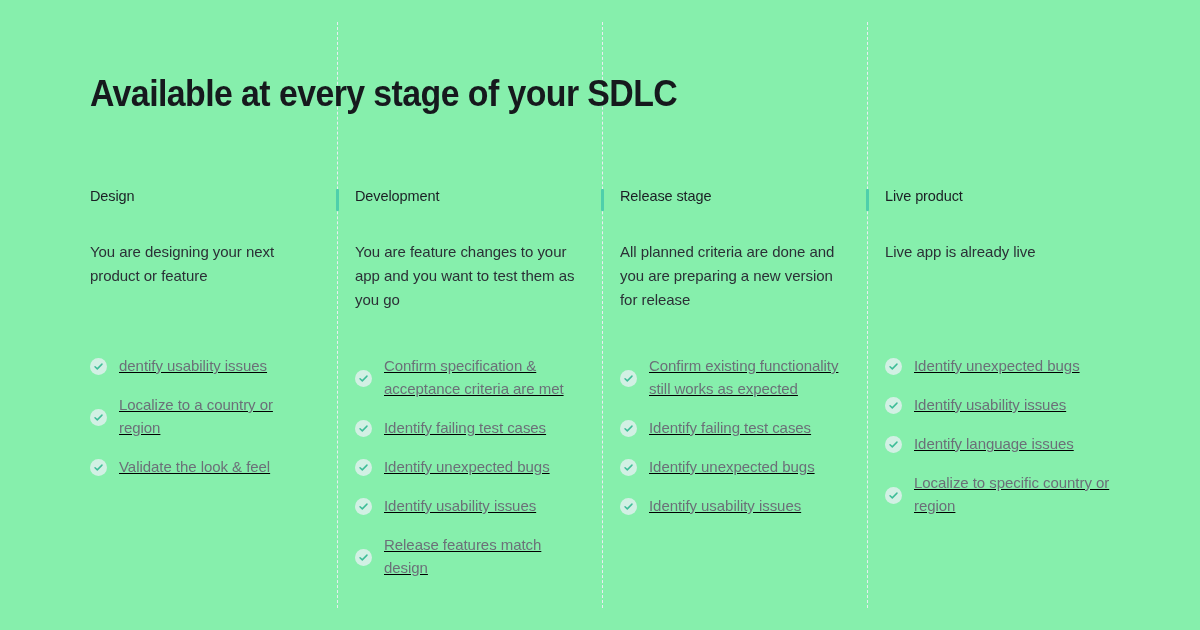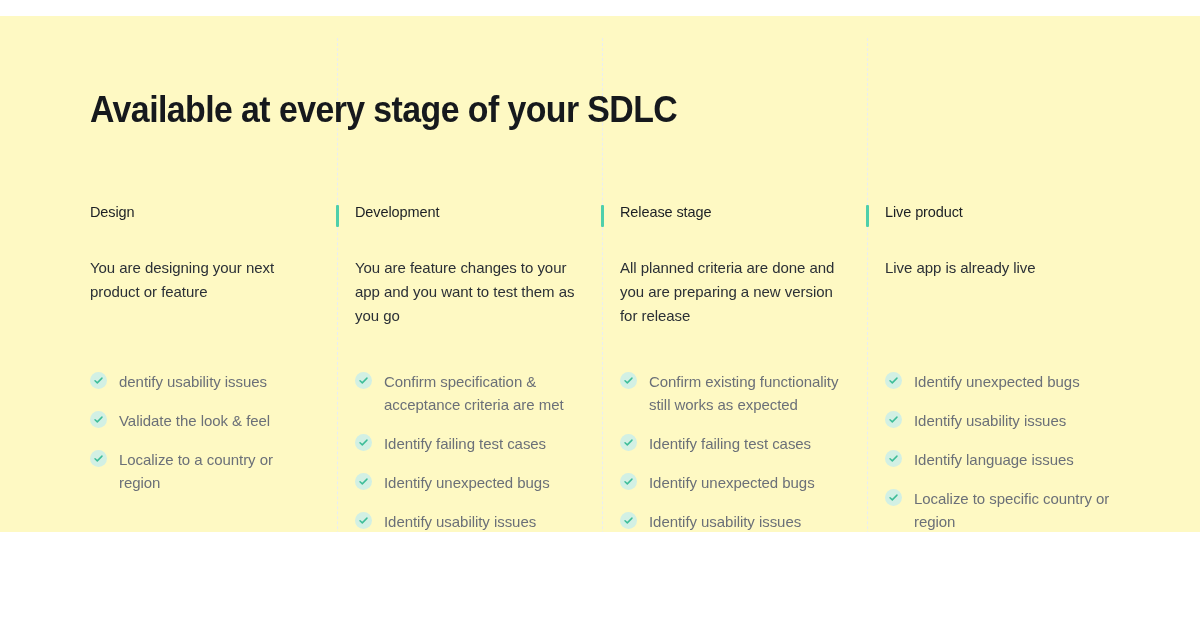--- a/index.html
+++ b/index.html
@@ -8,24 +8,23 @@
     width: 1200px;
     height: 630px;
     background: #ffffff;
     font-family: "Liberation Sans", "DejaVu Sans", sans-serif;
     -webkit-font-smoothing: antialiased;
   }
 
   .page {
     position: relative;
     width: 1200px;
-    height: 516px;
-    background: #fef9c3;
+    height: 630px;
+    background: #86efac;
     overflow: hidden;
-    margin-top: 16px;
   }
 
   
   .divider {
     position: absolute;
     top: 22px;
     height: 586px;
     width: 1px;
     border-left: 1px dashed #e9edf2;
   }
@@ -100,22 +99,23 @@
   .col.c4 .col-desc { max-width: 232px; }
 
   .check-list {
     position: absolute;
     top: 168px;
     list-style: none;
   }
 
   .check-item {
     display: flex;
-    align-items: flex-start;
+    align-items: center;
     margin-bottom: 16px;
+    text-decoration: underline;
   }
   .check-item:last-child { margin-bottom: 0; }
 
   .check-icon {
     flex: 0 0 auto;
     width: 17px;
     height: 17px;
     border-radius: 50%;
     background: #d2f0e4;
     display: flex;
@@ -165,29 +165,29 @@
               </svg>
           </span>
           <span class="check-label">dentify usability issues</span>
         </li>
         <li class="check-item">
           <span class="check-icon">
             <svg width="11" height="11" viewBox="0 0 12 12" aria-hidden="true">
                 <path d="M2.2 6.2 L4.7 8.6 L9.8 3.4" fill="none" stroke="#3dbd98" stroke-width="1.6" stroke-linecap="round" stroke-linejoin="round"></path>
               </svg>
           </span>
+          <span class="check-label">Localize to a country or region</span>
+        </li>
+        <li class="check-item">
+          <span class="check-icon">
+            <svg width="11" height="11" viewBox="0 0 12 12" aria-hidden="true">
+                <path d="M2.2 6.2 L4.7 8.6 L9.8 3.4" fill="none" stroke="#3dbd98" stroke-width="1.6" stroke-linecap="round" stroke-linejoin="round"></path>
+              </svg>
+          </span>
           <span class="check-label">Validate the look &amp; feel</span>
-        </li>
-        <li class="check-item">
-          <span class="check-icon">
-            <svg width="11" height="11" viewBox="0 0 12 12" aria-hidden="true">
-                <path d="M2.2 6.2 L4.7 8.6 L9.8 3.4" fill="none" stroke="#3dbd98" stroke-width="1.6" stroke-linecap="round" stroke-linejoin="round"></path>
-              </svg>
-          </span>
-          <span class="check-label">Localize to a country or region</span>
         </li>
       </ul>
     </div>
 
     <div class="col c2">
       <div class="col-head">Development</div>
       <div class="col-desc">You are feature changes to your app and you want to test them as you go</div>
       <ul class="check-list">
         <li class="check-item">
           <span class="check-icon">

